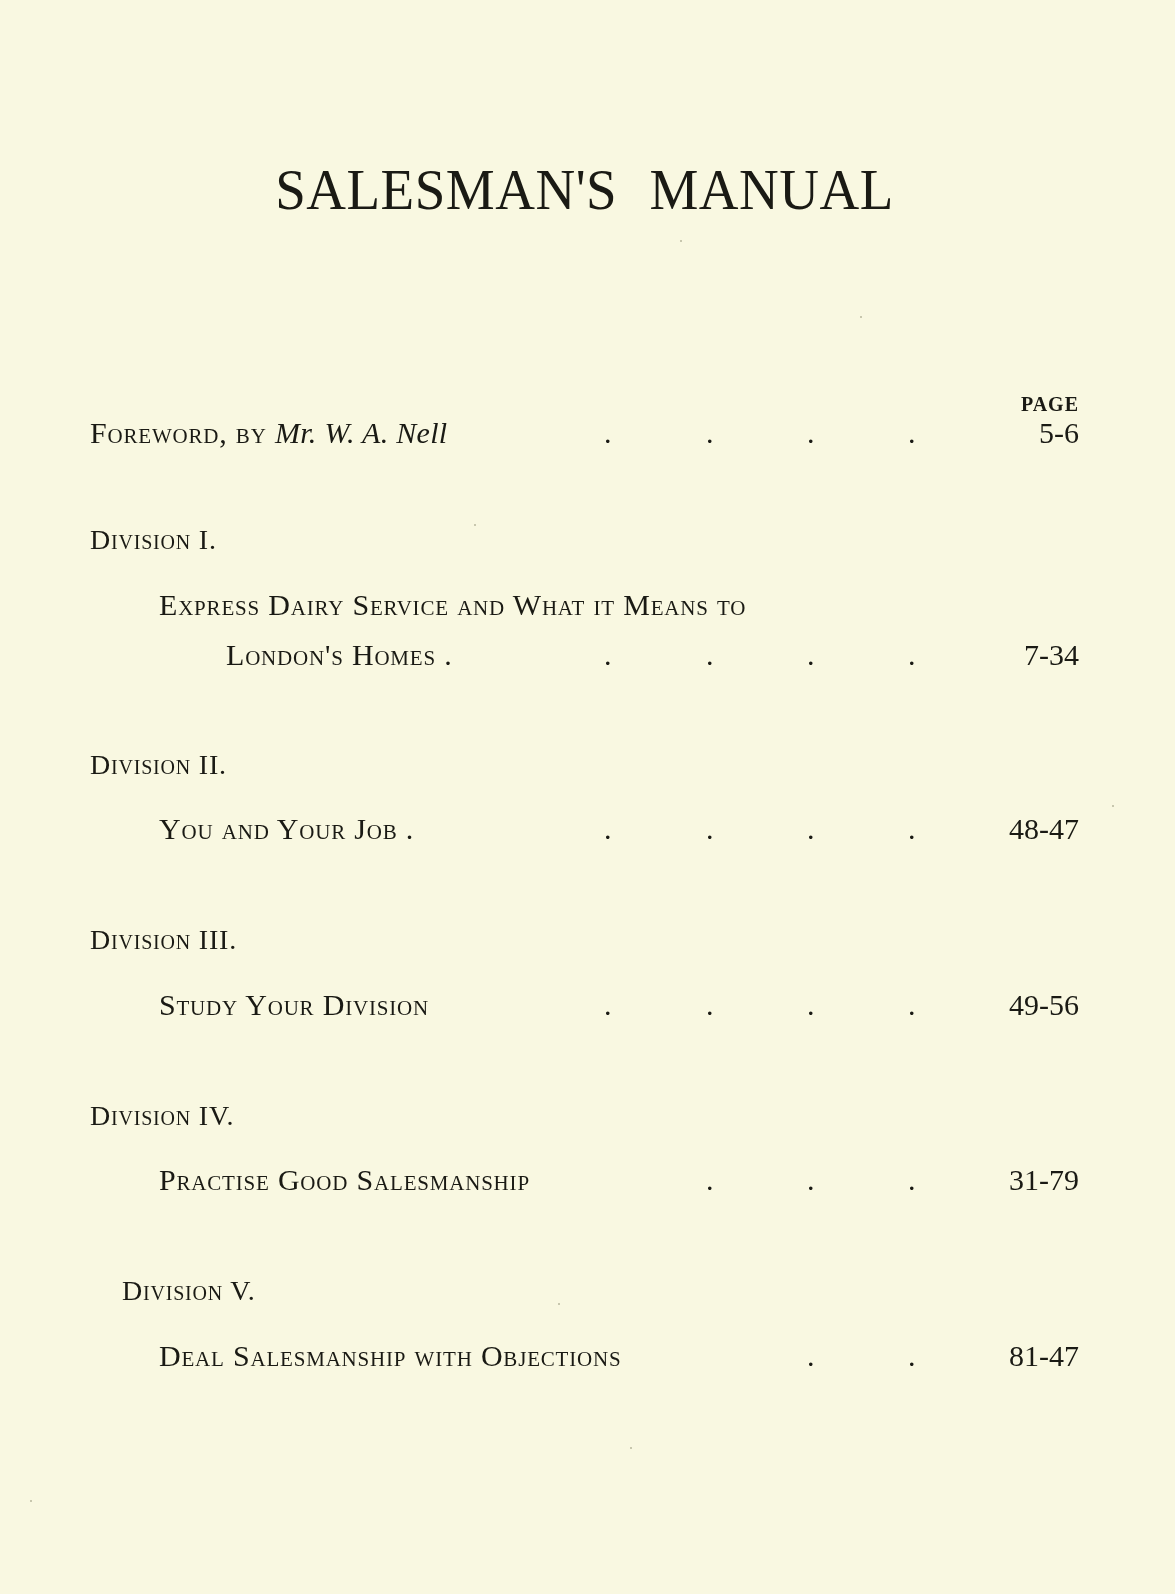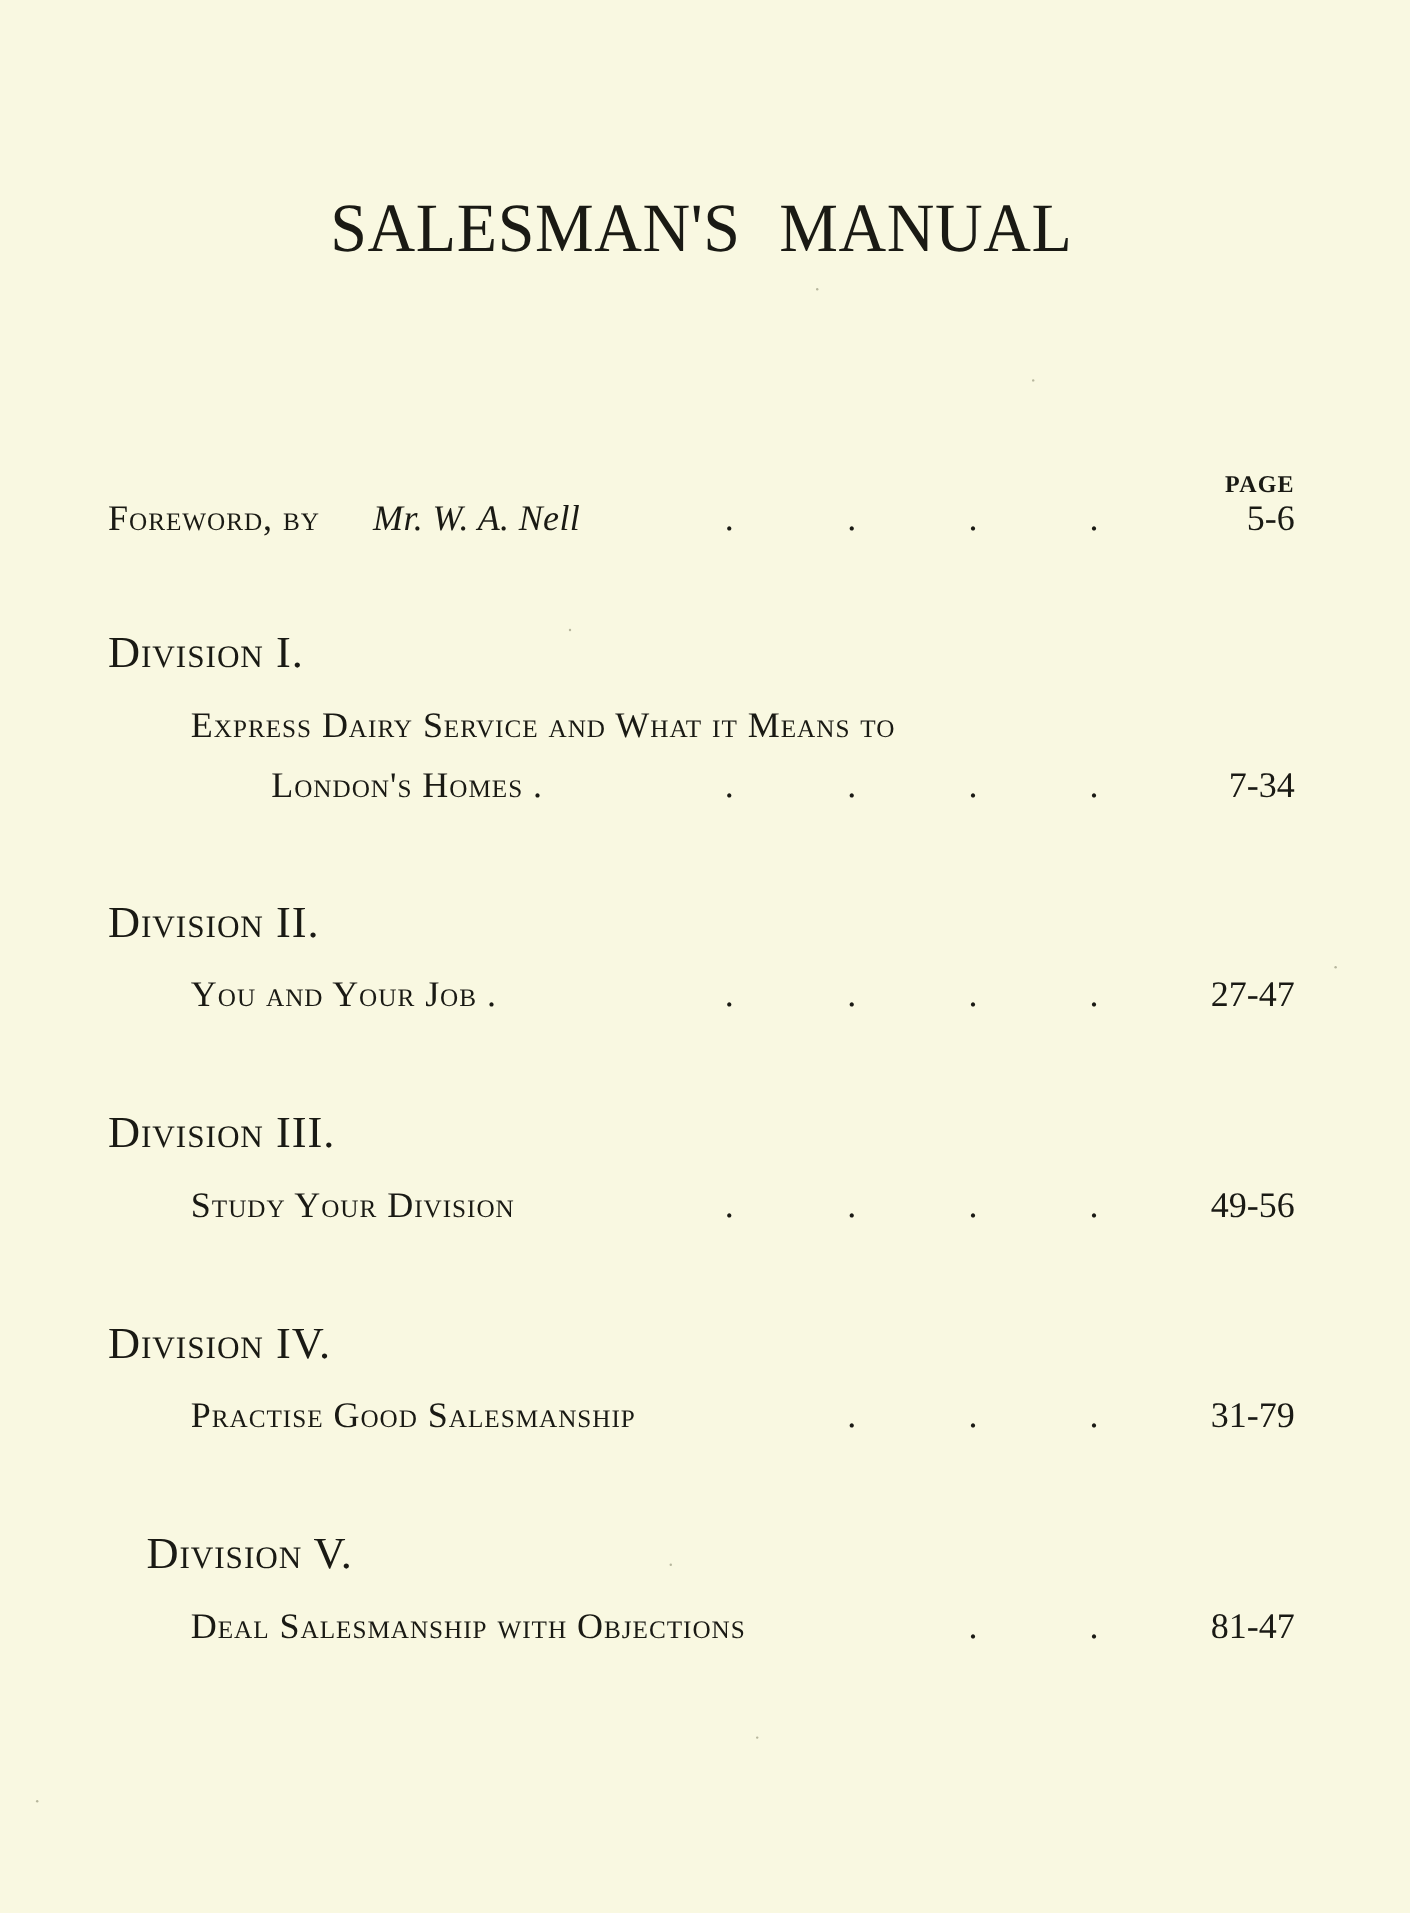--- a/index.html
+++ b/index.html
@@ -66,38 +66,37 @@
     }
     .entry .label {
       position: absolute;
       top: 0;
       font-variant: small-caps;
       letter-spacing: 0.8px;
     }
     .entry .label em {
       font-variant: normal;
       letter-spacing: 0.3px;
-      margin-left: 36px;
     }
     .entry .pages {
       position: absolute;
       right: 108px;
       top: 0;
       font-size: 30px;
       font-family: "Liberation Serif", serif;
     }
     .dot {
       position: absolute;
       top: 0;
       font-size: 30px;
     }
     .division {
       position: absolute;
       left: 78px;
-      font-size: 37px;
+      font-size: 28px;
       line-height: 1;
       font-variant: small-caps;
       letter-spacing: 0.8px;
     }
     .speck {
       position: absolute;
       width: 2px;
       height: 2px;
       background: #8a8a70;
       border-radius: 50%;
@@ -136,21 +135,21 @@
     <span class="pages">7-34</span>
   </div>
 
   <div class="division" style="top:751px;">Division II.</div>
   <div class="entry" style="top:814px;">
     <span class="label" style="left:147px;">You and Your Job  .</span>
     <span class="dot" style="left:592px;">.</span>
     <span class="dot" style="left:694px;">.</span>
     <span class="dot" style="left:795px;">.</span>
     <span class="dot" style="left:896px;">.</span>
-    <span class="pages">27-47</span>
+    <span class="pages">48-47</span>
   </div>
 
   <div class="division" style="top:926px;">Division III.</div>
   <div class="entry" style="top:990px;">
     <span class="label" style="left:147px;">Study Your Division</span>
     <span class="dot" style="left:592px;">.</span>
     <span class="dot" style="left:694px;">.</span>
     <span class="dot" style="left:795px;">.</span>
     <span class="dot" style="left:896px;">.</span>
     <span class="pages">49-56</span>

